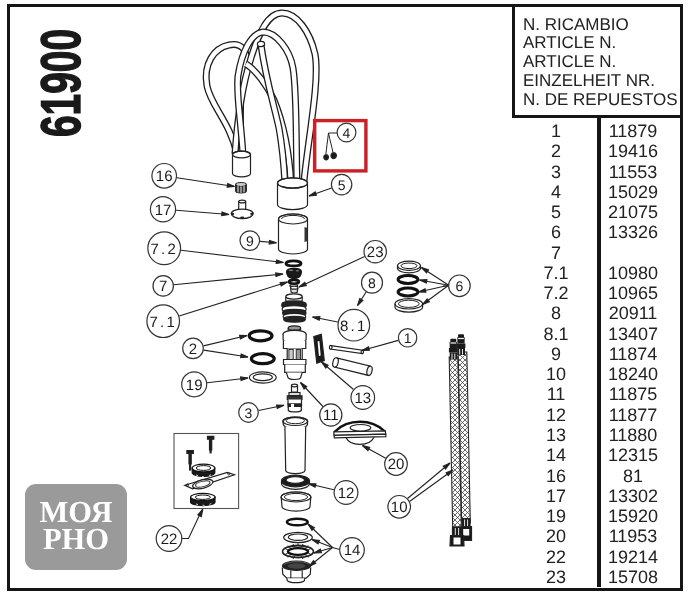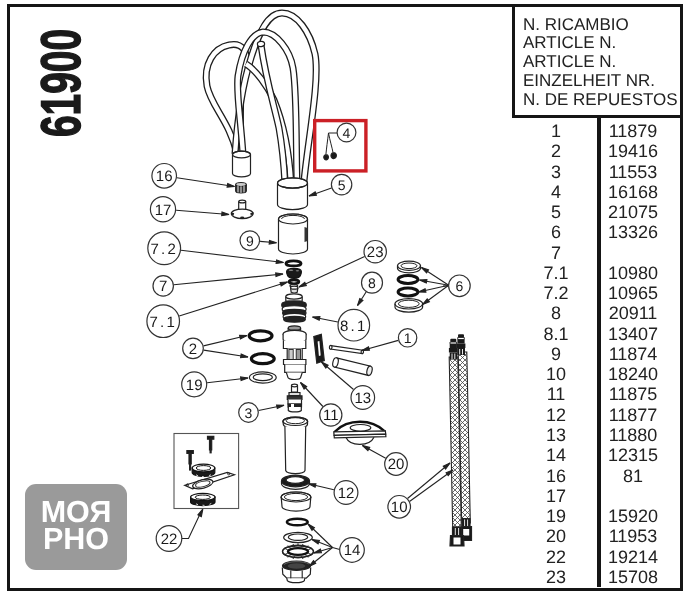--- a/index.html
+++ b/index.html
@@ -10,21 +10,21 @@
  padding:11.5px 0 0 8px;color:#222;}
 #tdiv{position:absolute;left:597.3px;top:117px;width:3.6px;height:470px;background:#151515;}
 #trows{position:absolute;left:515px;top:121px;width:165px;color:#222;font-size:18px;}
 .tr{display:flex;height:20.28px;line-height:20.28px;}
 .c1{width:82px;text-align:center;}
 .c2{width:72px;text-align:center;}
 #code{position:absolute;left:60px;top:83px;width:0;height:0;}
 #code span{position:absolute;display:block;transform:translate(-50%,-50%) rotate(-90deg) scaleX(0.695);
  transform-origin:center;font-size:56px;font-weight:bold;color:#1a1a1a;white-space:nowrap;-webkit-text-stroke:1.4px #1a1a1a;}
 #wm{position:absolute;left:25px;top:484px;width:102px;height:86px;border-radius:11px;background:#9a9a9a;
- color:#fff;font-weight:bold;font-size:30.5px;line-height:27.2px;text-align:center;padding-top:15px;box-sizing:border-box;}
+ color:#fff;font-weight:bold;font-size:30.5px;line-height:27.2px;text-align:center;padding-top:15px;box-sizing:border-box;font-family:Liberation Serif, serif;}
 </style></head>
 <body>
 <div id="page">
 <div id="frame"></div>
 <div id="thead">N. RICAMBIO<br>ARTICLE N.<br>ARTICLE N.<br>EINZELHEIT NR.<br>N. DE REPUESTOS</div>
 <div id="tdiv"></div>
 <div id="trows">
       <div class="tr">
         <div class="c1">1</div>
         <div class="c2">11879</div>
@@ -32,21 +32,21 @@
       <div class="tr">
         <div class="c1">2</div>
         <div class="c2">19416</div>
       </div>
       <div class="tr">
         <div class="c1">3</div>
         <div class="c2">11553</div>
       </div>
       <div class="tr">
         <div class="c1">4</div>
-        <div class="c2">16168</div>
+        <div class="c2">15029</div>
       </div>
       <div class="tr">
         <div class="c1">5</div>
         <div class="c2">21075</div>
       </div>
       <div class="tr">
         <div class="c1">6</div>
         <div class="c2">13326</div>
       </div>
       <div class="tr">
@@ -91,20 +91,21 @@
       <div class="tr">
         <div class="c1">14</div>
         <div class="c2">12315</div>
       </div>
       <div class="tr">
         <div class="c1">16</div>
         <div class="c2">81</div>
       </div>
       <div class="tr">
         <div class="c1">17</div>
+        <div class="c2">13302</div>
       </div>
       <div class="tr">
         <div class="c1">19</div>
         <div class="c2">15920</div>
       </div>
       <div class="tr">
         <div class="c1">20</div>
         <div class="c2">11953</div>
       </div>
       <div class="tr">

